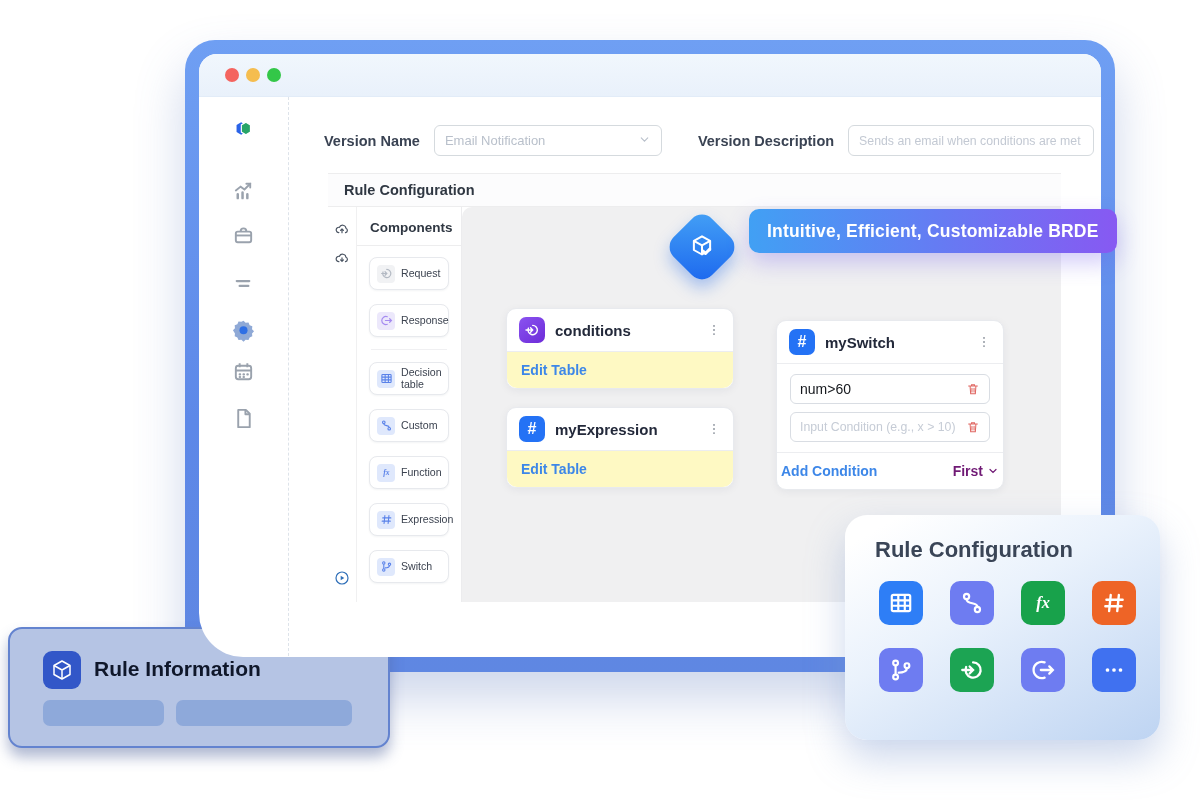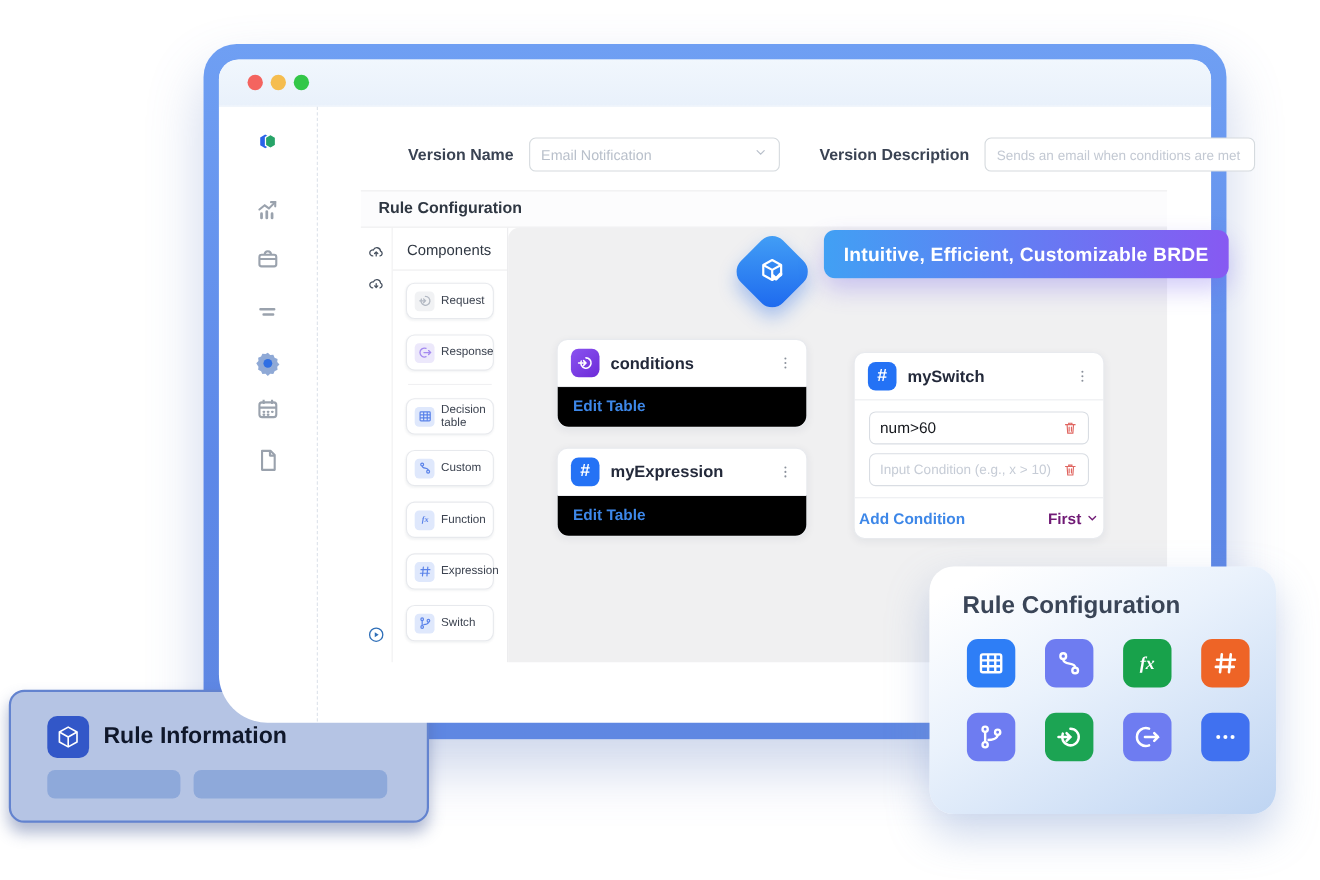--- a/index.html
+++ b/index.html
@@ -24,42 +24,42 @@
   
   .sidebar { width:90px; border-right:1px dashed #dde3ea; display:flex; flex-direction:column; align-items:center; }
   .side-ic { color:#9aa2ad; display:flex; align-items:center; justify-content:center; }
   .side-ic svg { width:23px; height:23px; }
   .logo { margin-top:20px; }
   .m38{margin-top:38px;} .m22{margin-top:22px;} .m26{margin-top:26px;} .m24{margin-top:24px;} .m18{margin-top:18px;}
 
   
   .main { position:relative; flex:1; }
   .form-row { position:absolute; left:35px; top:28px; display:flex; align-items:center; }
-  .f-label { font-size:14.5px; font-weight:700; color:#3a4353; white-space:nowrap;margin-left:47px; }
+  .f-label { font-size:14.5px; font-weight:700; color:#3a4353; white-space:nowrap; }
   .select-box, .text-box { height:31px; border:1px solid #d5dade; border-radius:6px; background:#fff;
     display:flex; align-items:center; padding:0 10px; }
   .select-box { width:228px; margin-left:14px; justify-content:space-between; }
   .text-box { width:246px; margin-left:14px; }
   .ph { color:#b9c0cb; font-size:13px; }
   .ph2 { color:#c3c9d3; font-size:12.3px; white-space:nowrap; overflow:hidden; }
   .chev { color:#b9c0cb; }
   .desc-label { margin-left:36px; }
 
   .section { position:absolute; left:39px; top:76px; width:733px; }
   .section-header { height:34px; background:#fcfcfd; border-top:1px solid #ededee; border-bottom:1px solid #ededee;
     line-height:33px; padding-left:16px; font-size:14.5px; font-weight:600; color:#2f3742; }
   .section-body { display:flex; height:395px; }
 
   .rail { width:29px; border-right:1px solid #f0f0f1; position:relative; }
   .rail-ic { position:absolute; left:50%; transform:translateX(-50%); color:#4a5462; }
   .rail-ic svg{ width:15px; height:15px; }
   .rail-play { color:#2f6fb8; } .rail-play svg{ width:16px; height:16px; }
 
   .components { width:105px; border-right:1px solid #ececee; }
-  .comp-header { font-size:13.5px; font-weight:400; color:#2f3742; padding:13px 0 10px 13px; border-bottom:1px solid #ededee; }
+  .comp-header { font-size:13.5px; font-weight:700; color:#2f3742; padding:13px 0 10px 13px; border-bottom:1px solid #ededee; }
   .comp-list { padding:11px 12px; display:flex; flex-direction:column; gap:14px; }
   .comp-btn { height:33px; border:1px solid #e7e9ed; border-radius:8px; background:#fff;
     box-shadow:0 1px 2px rgba(20,30,60,.05); display:flex; align-items:center; gap:6px; padding:0 7px; cursor:pointer; }
   .ci { width:18px; height:18px; border-radius:4px; flex:0 0 auto; display:flex; align-items:center; justify-content:center; }
   .ci svg { width:13px; height:13px; }
   .ci-grey { background:#f1f2f4; color:#b3b9c3; }
   .ci-purple { background:#ece8fb; color:#a58bf0; }
   .ci-blue { background:#dfe8fc; color:#5a82e9; }
   .comp-label { font-size:10.6px; color:#3c4350; line-height:1.05; }
   .comp-divider { height:1px; background:#f0f0f2; margin:-2px 2px; }
@@ -80,21 +80,21 @@
   .node { position:absolute; width:228px; background:#fff; border:1px solid #e8eaee; border-radius:10px;
     box-shadow:0 2px 8px rgba(25,35,60,.06); }
   .node-head { display:flex; align-items:center; gap:10px; padding:8px 12px; }
   .node-icon { width:26px; height:26px; border-radius:7px; display:flex; align-items:center; justify-content:center; color:#fff; }
   .node-icon svg{ width:16px; height:16px; }
   .ni-purple { background:linear-gradient(140deg,#8a53f0,#6d2bd8); }
   .ni-blue { background:#2472f5; }
   .hash-glyph { color:#fff; font-size:16px; font-weight:700; font-family:"Liberation Sans",sans-serif; }
   .node-title { flex:1; font-size:15px; font-weight:700; color:#23293a; }
   .kebab { color:#8a909b; display:flex; } .kebab svg{ width:14px; height:14px; }
-  .node-foot { border-top:1px solid #ecedf0; background:#000000; border-radius:0 0 10px 10px; padding:9px 14px; }
+  .node-foot { border-top:1px solid #ecedf0; background:#fef9c3; border-radius:0 0 10px 10px; padding:9px 14px; }
   .link { color:#3d87e8; font-size:14px; font-weight:600; cursor:pointer; }
 
   .node-body { padding:10px 13px; display:flex; flex-direction:column; gap:8px; border-top:1px solid #ecedf0;justify-content:flex-end; }
   .cond { height:30px; border:1px solid #d9dde3; border-radius:6px; display:flex; align-items:center;
     justify-content:space-between; padding:0 9px; background:#fff; }
   .cond-val { font-size:14px; color:#15181d; }
   .cond-ph { font-size:12.3px; color:#c6ccd6; white-space:nowrap; overflow:hidden; }
   .trash { color:#e06661; display:flex; flex:0 0 auto; margin-left:6px; } .trash svg{ width:14px; height:14px; }
   .switch-foot { border-top:1px solid #ecedf0; padding:10px 4px; display:flex; align-items:center; justify-content:space-between; }
   .order { display:flex; align-items:center; gap:4px; color:#701a75; font-size:14px; font-weight:700; cursor:pointer; }

